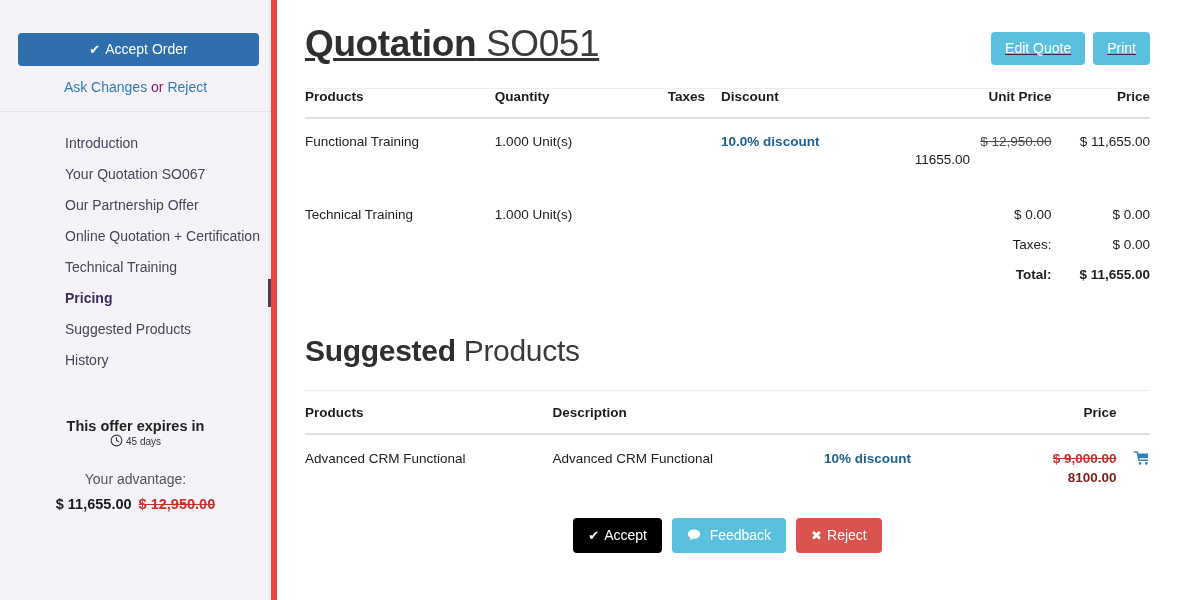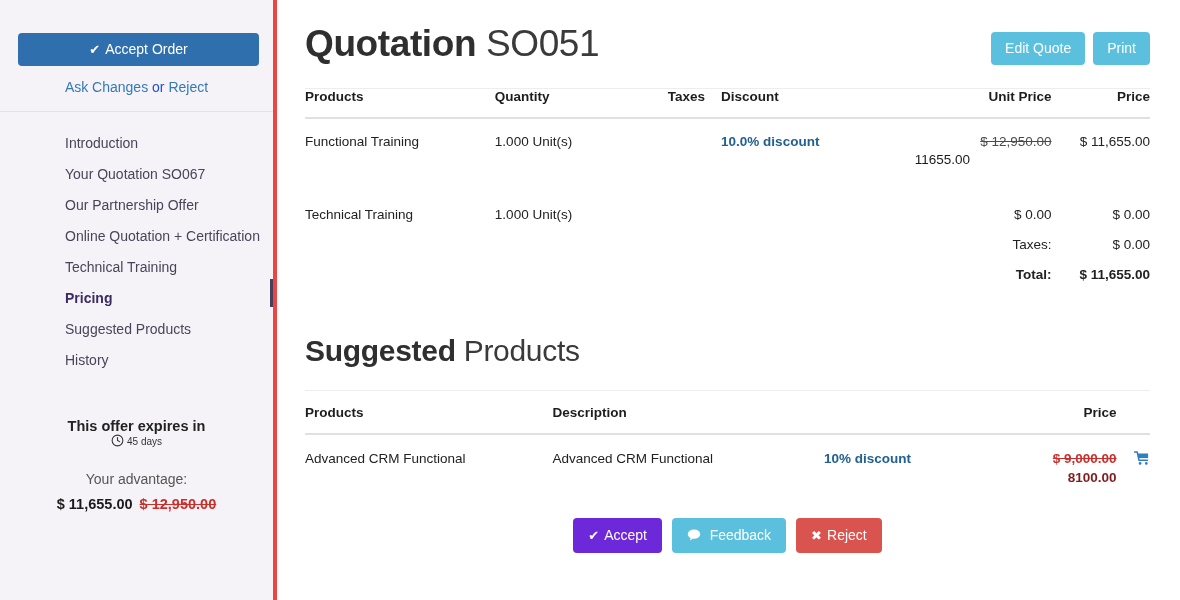--- a/index.html
+++ b/index.html
@@ -9,21 +9,21 @@
     font-family: "Liberation Sans", sans-serif;
     color: #333333;
     overflow: hidden;
   }
   .page { display: flex; width: 1180px; height: 600px; }
 
   
   .sidebar {
     width: 277px; min-width: 277px; height: 600px;
     background: #f5f3f7;
-    border-right: 4px solid #ef4444;
+    border-right: 6px solid #ef4444;
     position: relative;
     padding: 0;
   }
   .accept-order-btn {
     display: block;
     margin: 33px 18px 0 18px;
     height: 33px; line-height: 33px;
     background: #2b6cb0;
     background: #2f6fad;
     color: #ffffff;
@@ -35,21 +35,21 @@
     font-family: "Liberation Sans", sans-serif;
   }
   .accept-order-btn .ck { margin-right: 5px; font-size: 13px; }
   .ask-line {
     text-align: center;
     margin-top: 13px;
     font-size: 14px;
     color: #333;
   }
   .ask-line a { color: #337ab7; text-decoration: none; cursor: pointer; }
-  .ask-line .orword { color: #1d4ed8; }
+  .ask-line .orword { color: #701a75; }
   .sb-divider {
     height: 1px; background: #e6e2ec;
     margin: 16px 0 0 0;
     width: 100%;
   }
   .nav { padding-top: 16px; padding-left: 37px; }
   .nav-item {
     font-size: 14px;
     color: #4a4459;
     padding: 7px 0 8px 28px;
@@ -93,20 +93,21 @@
   
   .main {
     flex: 1; height: 600px;
     padding: 0 30px 0 28px;
     position: relative;
     overflow: hidden;
   }
   .title-row {
     display: flex; align-items: flex-start;
     padding-top: 22px;
+    text-decoration: underline;
   }
   h1.doc-title {
     font-size: 37px; font-weight: bold; color: #2f2f2f;
     letter-spacing: -0.4px;
     line-height: 44px;
     flex: 1;
   }
   h1.doc-title .light { font-weight: 300; color: #3a3a3a; }
   .hdr-btns { display: flex; gap: 8px; padding-top: 10px; }
   .btn-info {
@@ -179,21 +180,21 @@
   .bottom-actions {
     display: flex; gap: 10px; justify-content: center;
     margin-top: 33px;
   }
   .btn-act {
     border: none; border-radius: 4px; color: #fff;
     font-size: 14px; padding: 9px 15px 10px 15px;
     cursor: pointer;
     font-family: "Liberation Sans", sans-serif;
   }
-  .btn-success { background: #6d28d9; }
+  .btn-success { background: #000000; }
   .btn-feedback { background: #5bc0de; }
   .btn-danger { background: #d9534f; }
   .btn-act .gl { margin-right: 5px; font-size: 13px; }
 </style>
 </head>
 <body>
 
 <div class="page">
 
   <aside class="sidebar">

